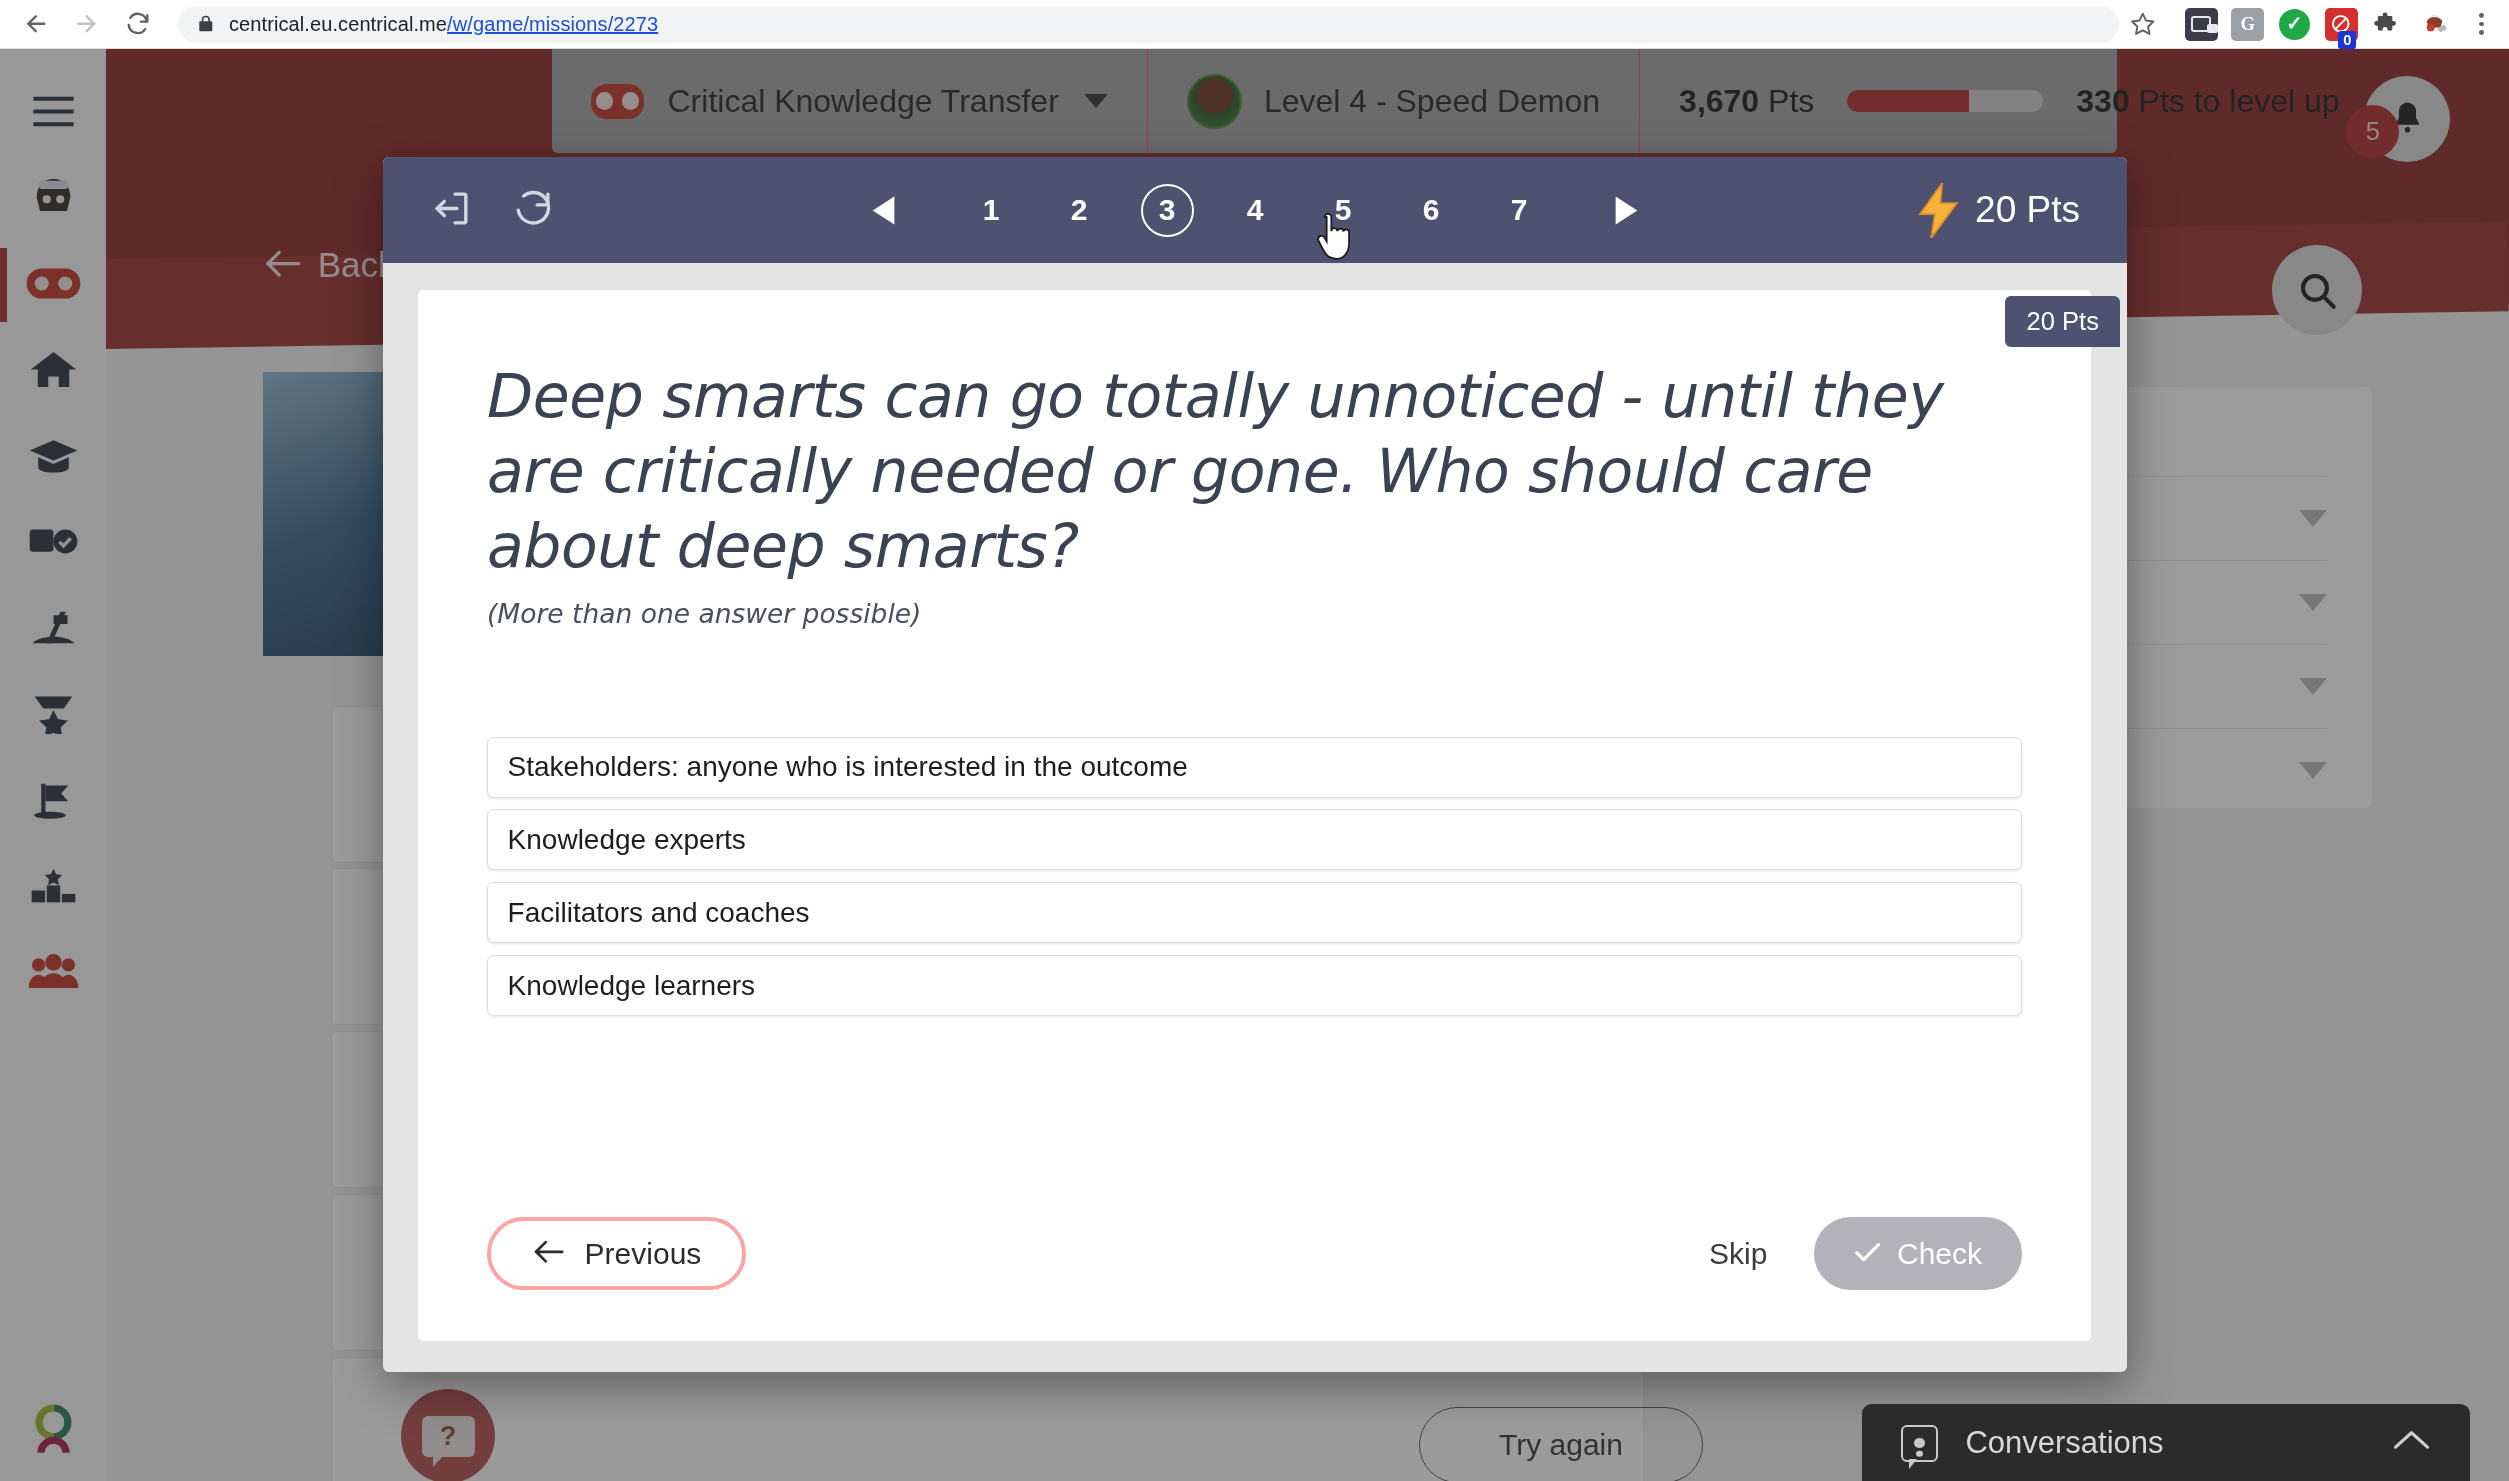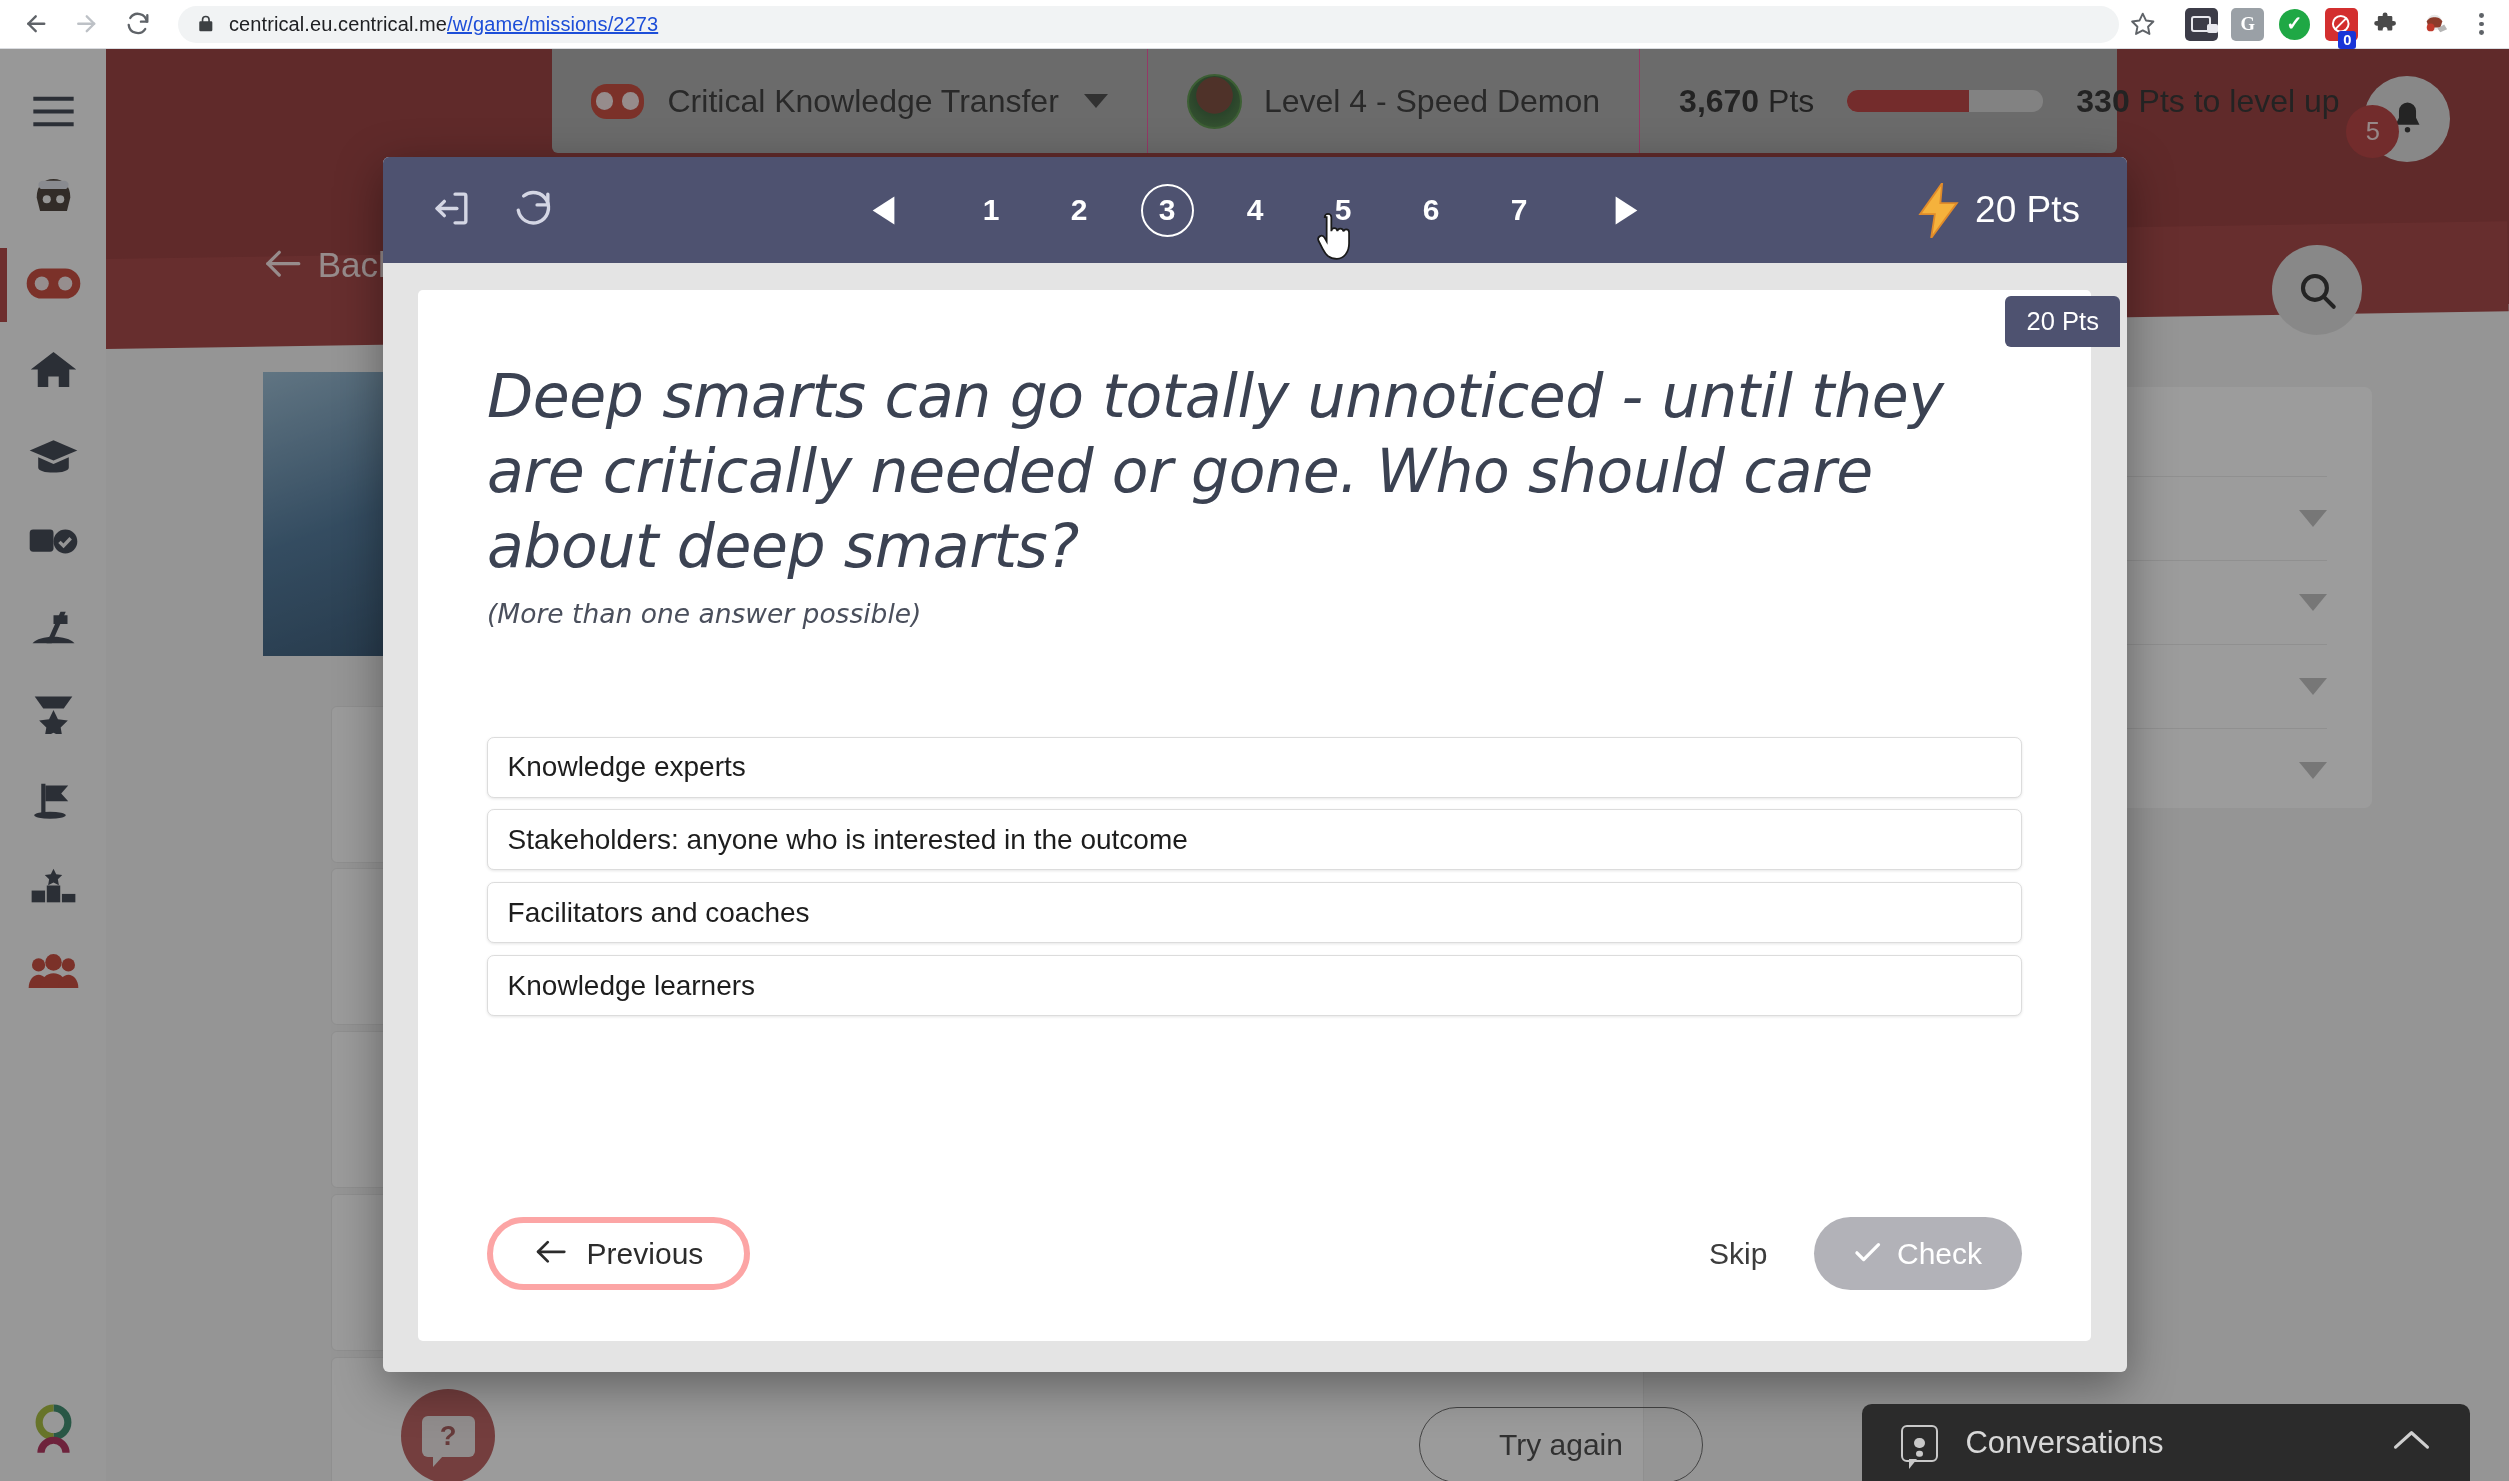--- a/index.html
+++ b/index.html
@@ -282,21 +282,21 @@
     height: 61px; background: #fff; border: 1px solid #dcdcdc; border-radius: 6.9px;
     display: flex; align-items: center; padding: 0 19.6px;
     font-size: 28px; color: #1d1d1d;
     box-shadow: 0 1px 2.9px rgba(0,0,0,.10);
   }
   .modal-footer {
     position: absolute; left: 69px; right: 69px; bottom: 51px;
     display: flex; align-items: center;
   }
   .btn-prev {
-    height: 73px; padding: 0 41px; border: 6px solid #fca5a5; border-radius: 39px;
+    height: 73px; padding: 0 41px; border: 4px solid #fca5a5; border-radius: 39px;
     background: #fff; display: flex; align-items: center; gap: 19.6px;
     font-size: 30px; color: #2c2c2c;
   }
   .footer-right { margin-left: auto; display: flex; align-items: center; gap: 33px; }
   .btn-skip { font-size: 30px; color: #3c3c3c; padding: 0 13.7px; }
   .btn-check {
     height: 73px; width: 208px; border-radius: 39px; background: #b2b2b8;
     color: #ffffff; display: flex; align-items: center; justify-content: center;
     gap: 15.7px; font-size: 30px;
   }
@@ -675,22 +675,22 @@
         </span>
         <span>20 Pts</span>
       </div>
     </div>
 
     <div class="modal-body">
       <div class="q-text">Deep smarts can go totally unnoticed - until they are critically needed or gone. Who should care about deep smarts?</div>
       <div class="q-sub">(More than one answer possible)</div>
 
       <div class="options">
+        <div class="option">Stakeholders: anyone who is interested in the outcome</div>
         <div class="option">Knowledge experts</div>
-        <div class="option">Stakeholders: anyone who is interested in the outcome</div>
         <div class="option">Facilitators and coaches</div>
         <div class="option">Knowledge learners</div>
       </div>
 
       <div class="modal-footer">
         <div class="btn-prev">
           <span>
             <svg width="33" height="23.5" viewBox="0 0 24 16" fill="none" stroke="currentColor" stroke-width="2" stroke-linecap="round" stroke-linejoin="round">
                 <line x1="22" y1="8" x2="3" y2="8"></line>
                 <polyline points="10 1 3 8 10 15"></polyline>

